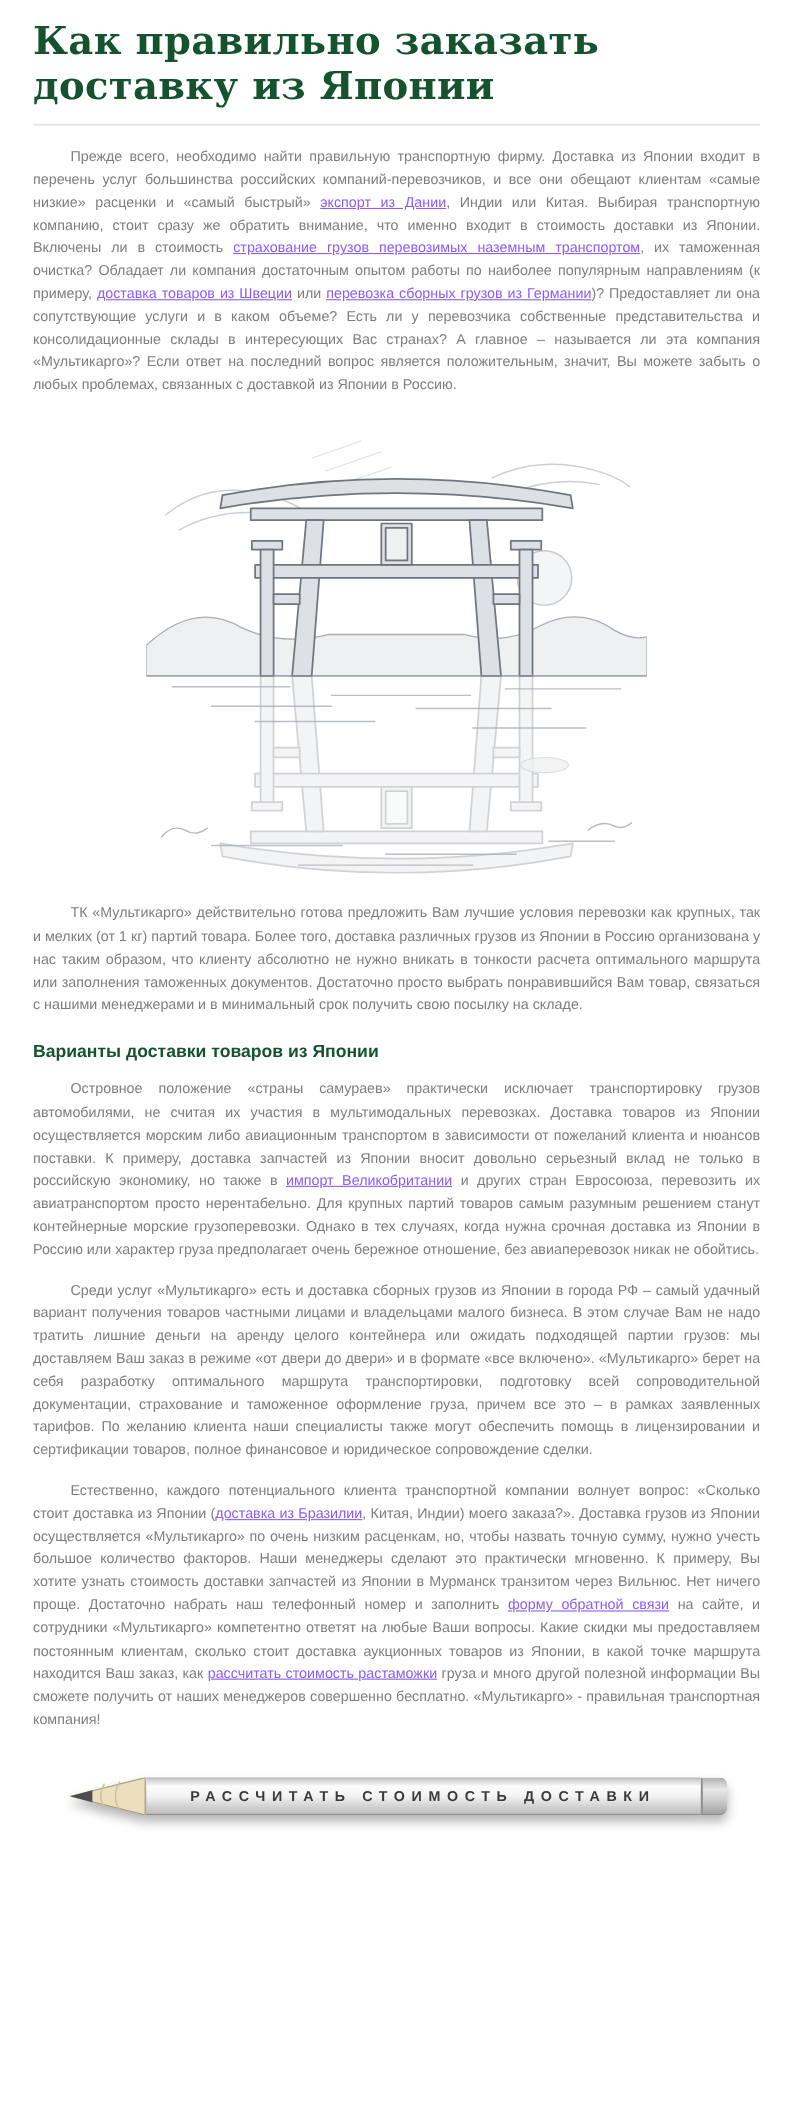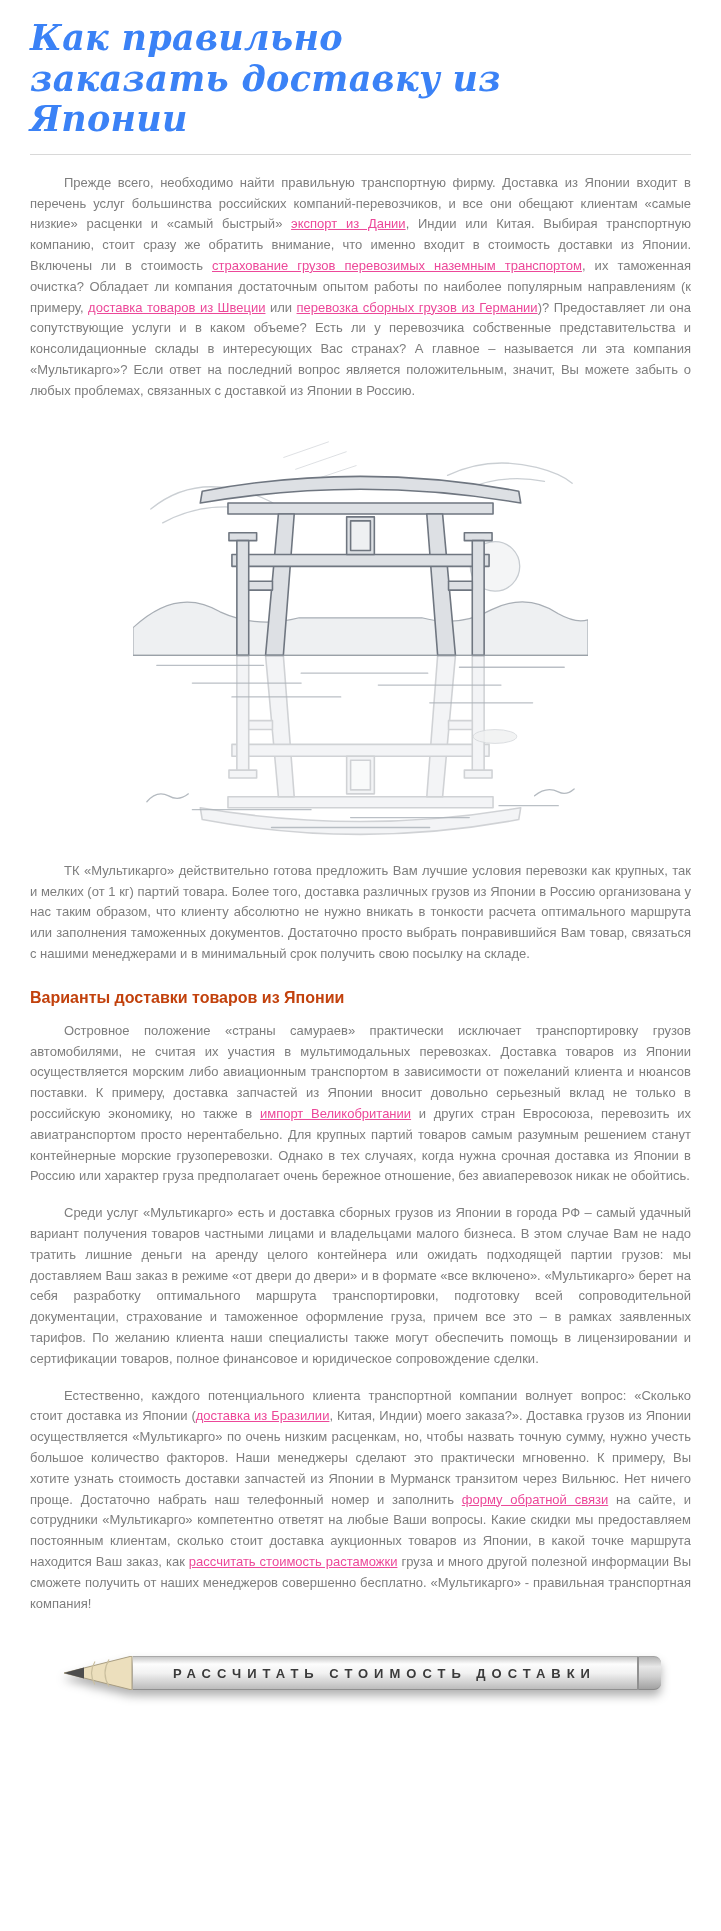--- a/index.html
+++ b/index.html
@@ -3,34 +3,34 @@
 <meta charset="utf-8">
 <title>Как правильно заказать доставку из Японии</title>
 <style>
   * { box-sizing: border-box; }
   html, body { margin:0; padding:0; background:#ffffff; }
   body { width:721px; font-family:"Liberation Sans", sans-serif; }
   .page { padding:18px 30px 36px 30px; }
 
   h1.title {
     font-family:"DejaVu Serif","Liberation Serif",serif;
-    font-style:italic; font-weight:700;
-    color:#3b82f6; font-size:35px; line-height:1.16;
+    font-weight:700;
+    color:#14532d; font-size:35px; line-height:1.16;
     margin:0 0 14px 0; max-width:520px; letter-spacing:.3px;
   }
   hr.divider { border:none; border-top:1px solid #d8d8d8; margin:0 0 18px 0; }
 
   p.para {
     color:#7e7e7e; font-size:13px; line-height:1.6;
     text-align:justify; text-indent:34px; margin:0 0 16px 0;
   }
-  p.para a { color:#ec4899; cursor:pointer; }
+  p.para a { color:#8b5cf6; cursor:pointer; }
 
   h2.section {
-    color:#c2410c; font-size:16px; font-weight:bold;
+    color:#14532d; font-size:16px; font-weight:bold;
     margin:24px 0 14px 0;
   }
 
   .illustration { width:455px; margin:8px auto 18px auto; }
   .illustration svg { display:block; width:100%; height:auto; }
 
   .pencil {
     display:flex; align-items:stretch; height:34px; width:600px;
     margin:42px auto 8px auto; cursor:pointer;
     filter:drop-shadow(0 6px 5px rgba(0,0,0,0.30));

